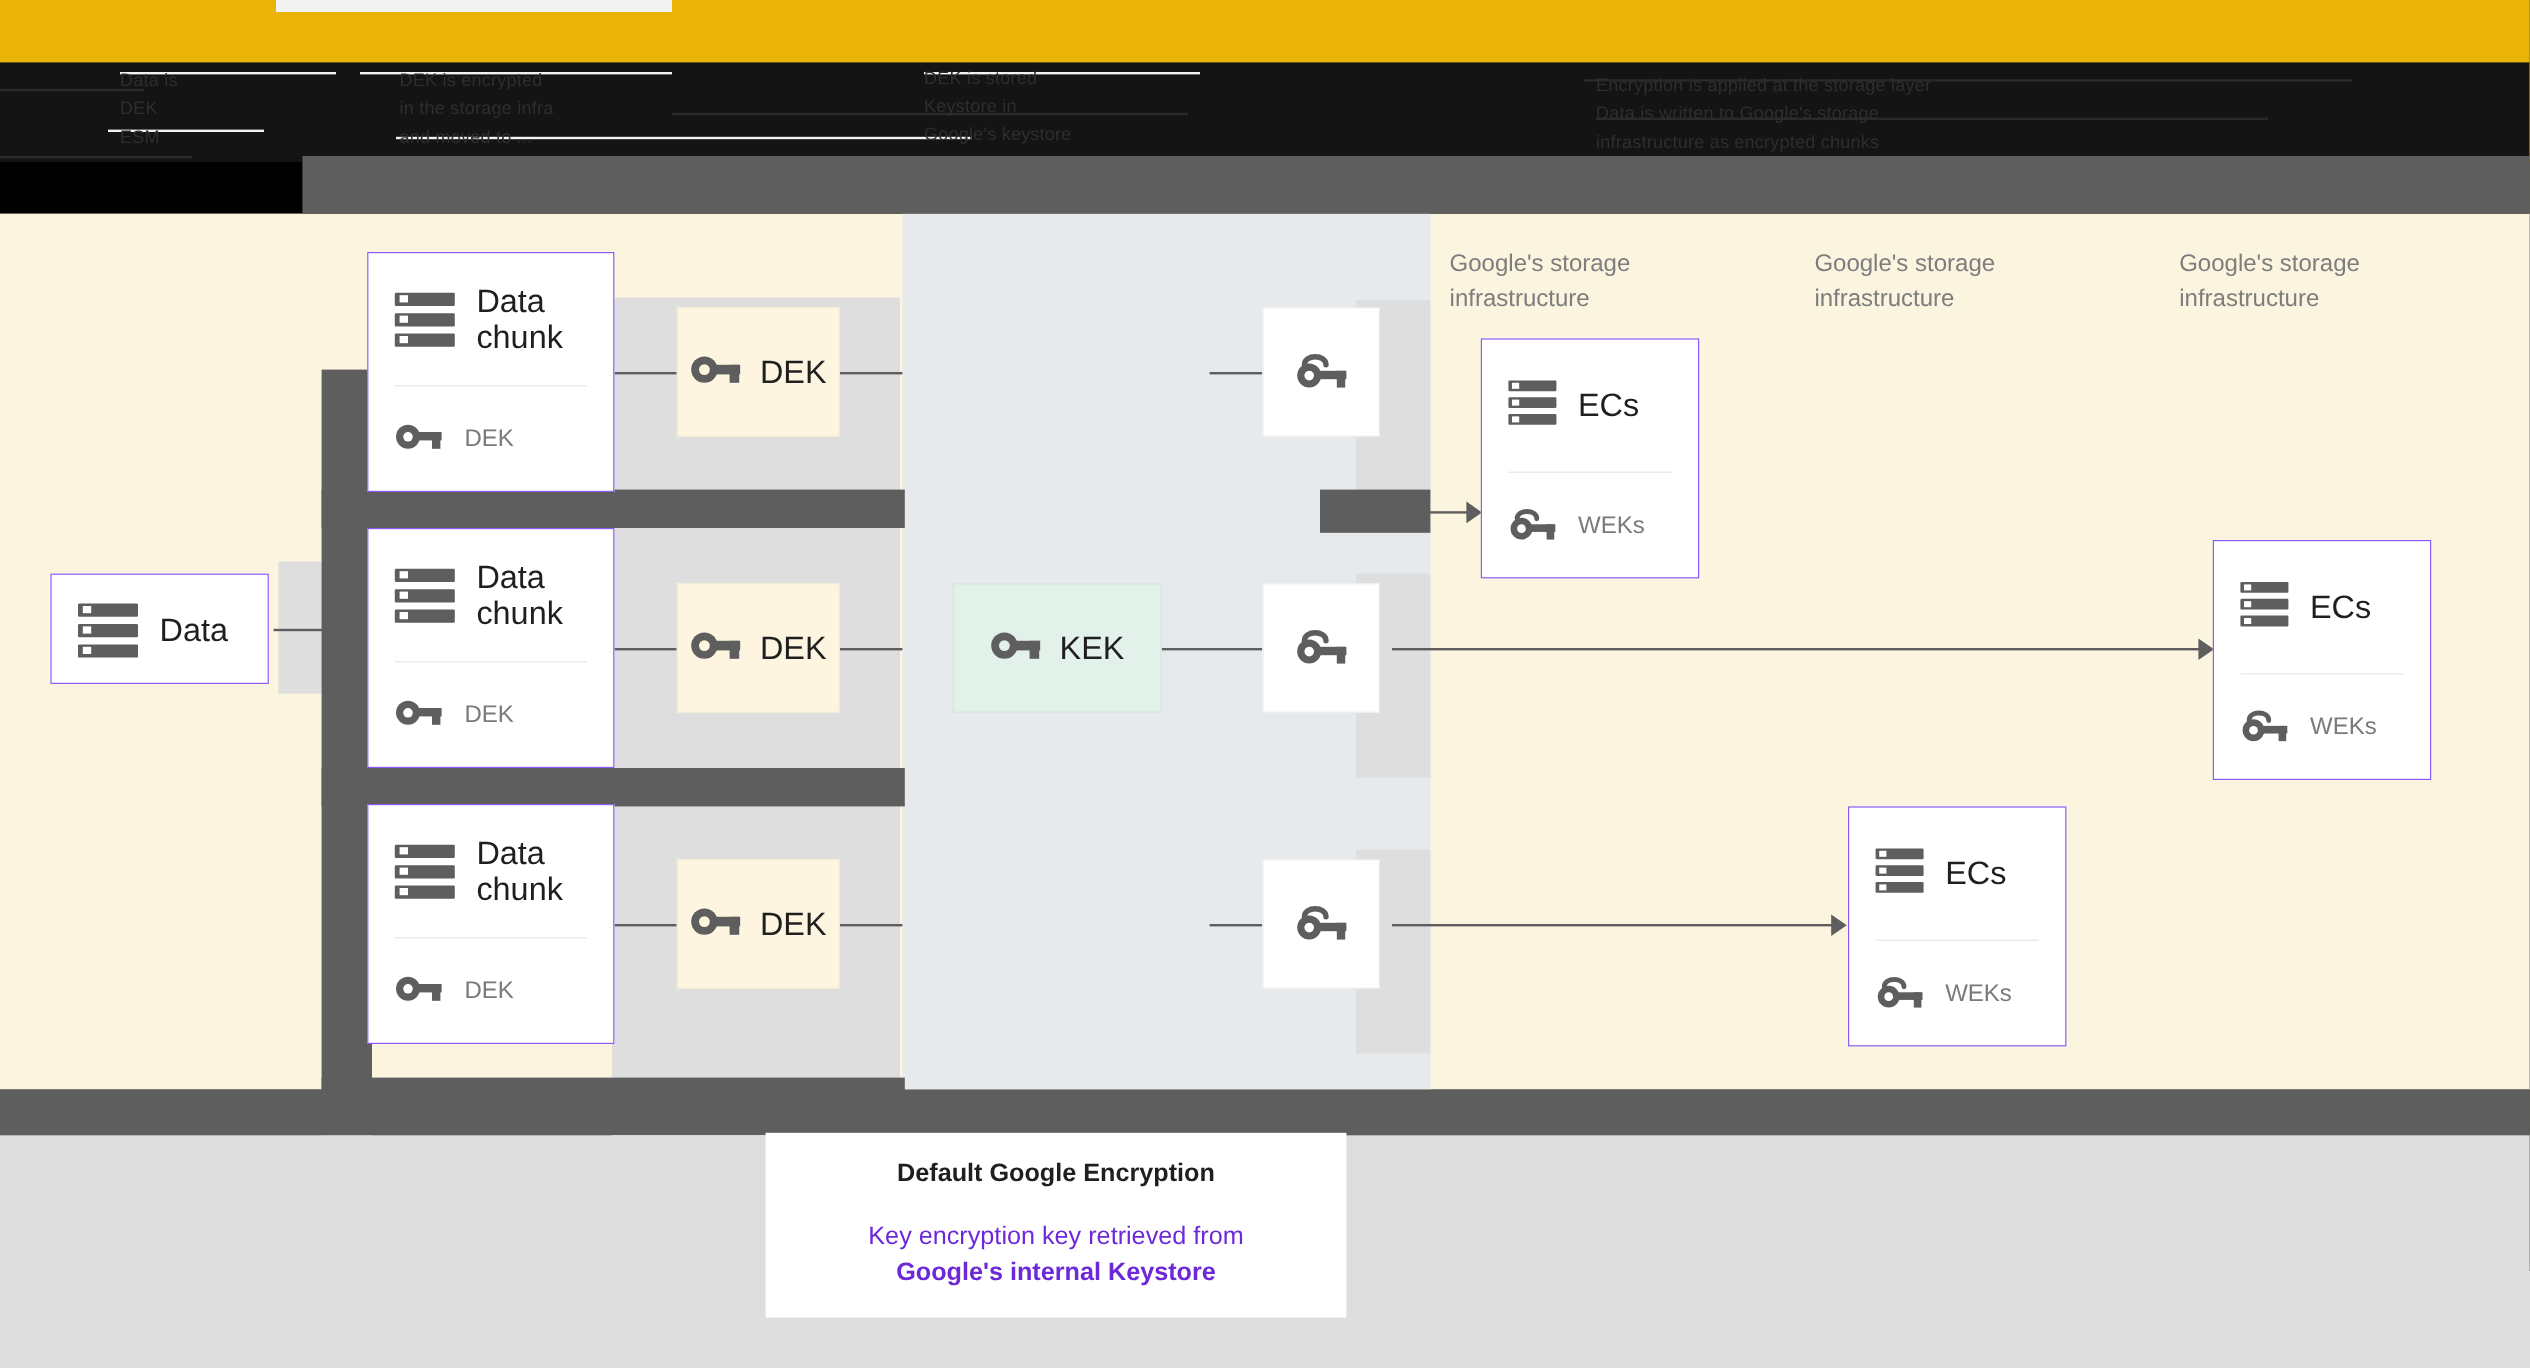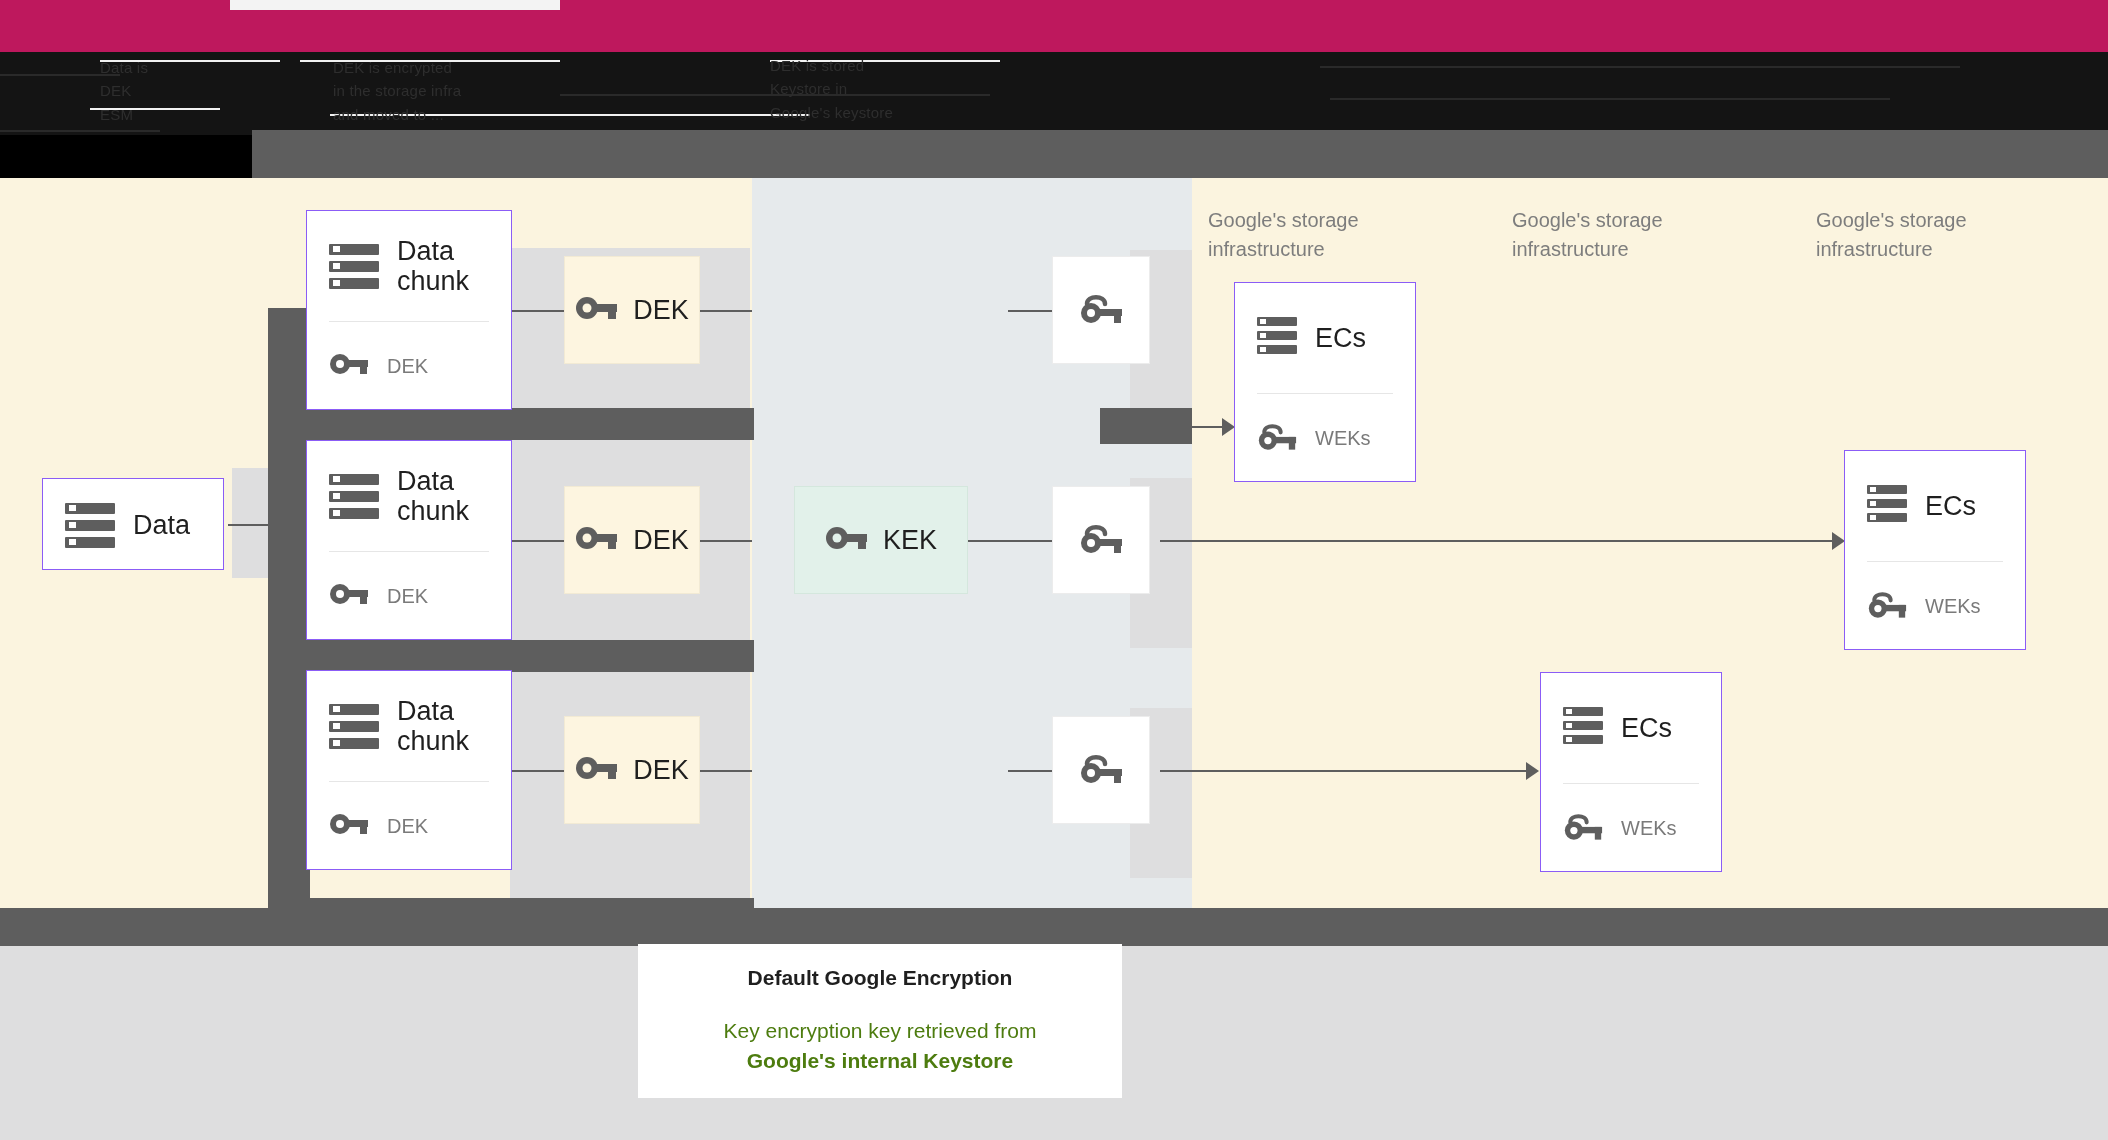--- a/index.html
+++ b/index.html
@@ -7,21 +7,21 @@
   body{
     width:2108px;height:1140px;
     background:#000;
     font-family:"Liberation Sans","DejaVu Sans",sans-serif;
     overflow:hidden;
     position:relative;
   }
   #stage{position:relative;width:2108px;height:1140px;}
 
   
-  .topbar{position:absolute;left:0;top:0;width:2108px;height:135px;background:#be185d;overflow:hidden;}
+  .topbar{position:absolute;left:0;top:0;width:2108px;height:135px;background:#eab308;overflow:hidden;}
   .topbar-inner{position:absolute;left:0;top:52px;width:2108px;height:96px;background:#141414;}
   .legend-col{position:absolute;color:#2e2e2e;font-size:15px;line-height:1.55;white-space:pre-line;letter-spacing:.2px;}
   .legend-rule{position:absolute;background:#1d1d1d;height:2px;}
   .legend-rule.light{background:#2a2a2a;}
   .legend-rule.white{background:#f2f2f2;height:2px;}
   .topbar-notch{position:absolute;left:252px;top:148px;width:1856px;height:8px;background:#000;}
   .topbar-tab{position:absolute;left:230px;top:0px;width:330px;height:10px;background:#f3f3f3;}
 
   
   .canvas{position:absolute;left:0;top:178px;width:2108px;height:730px;background:#fbf4df;}
@@ -63,21 +63,21 @@
   .keyicon{display:inline-block;}
 
   
   .infra{position:absolute;color:#7d7d7d;font-size:20px;line-height:1.45;white-space:pre-line;}
 
   
   .midbar{position:absolute;left:0;top:908px;width:2108px;height:38px;background:#5e5e5e;}
   .bottom{position:absolute;left:0;top:946px;width:2108px;height:194px;background:#dededf;}
   .caption{position:absolute;left:638px;top:944px;width:484px;height:154px;background:#fff;display:flex;flex-direction:column;align-items:center;justify-content:center;}
   .cap-title{font-size:21px;font-weight:bold;color:#1f1f1f;margin-bottom:26px;}
-  .cap-body{font-size:21px;color:#4d7c0f;text-align:center;line-height:1.45;}
+  .cap-body{font-size:21px;color:#6d28d9;text-align:center;line-height:1.45;}
   .cap-body b{font-weight:bold;}
 </style>
 </head>
 <body>
 
 <div id="stage">
 
   <div class="topbar">
     <div class="topbar-tab"></div>
     <div class="topbar-inner">
@@ -95,20 +95,23 @@
 
       <div class="legend-col" style="left:100px;top:4px;">Data is
 DEK
 ESM</div>
       <div class="legend-col" style="left:305px;top:4px;margin-left:28px;">DEK is encrypted
 in the storage infra
 and moved to ...</div>
       <div class="legend-col" style="left:770px;top:2px;">DEK is stored
 Keystore in
 Google's keystore</div>
+      <div class="legend-col" style="left:1330px;top:8px;">Encryption is applied at the storage layer
+Data is written to Google's storage
+infrastructure as encrypted chunks</div>
     </div>
     <div class="topbar-notch"></div>
   </div>
 
   <div class="canvas">
 
     <div class="band-blue"></div>
 
     <div class="ghost" style="left:232px;top:290px;width:80px;height:110px;"></div>
     <div class="ghost" style="left:510px;top:70px;width:240px;height:330px;"></div>

